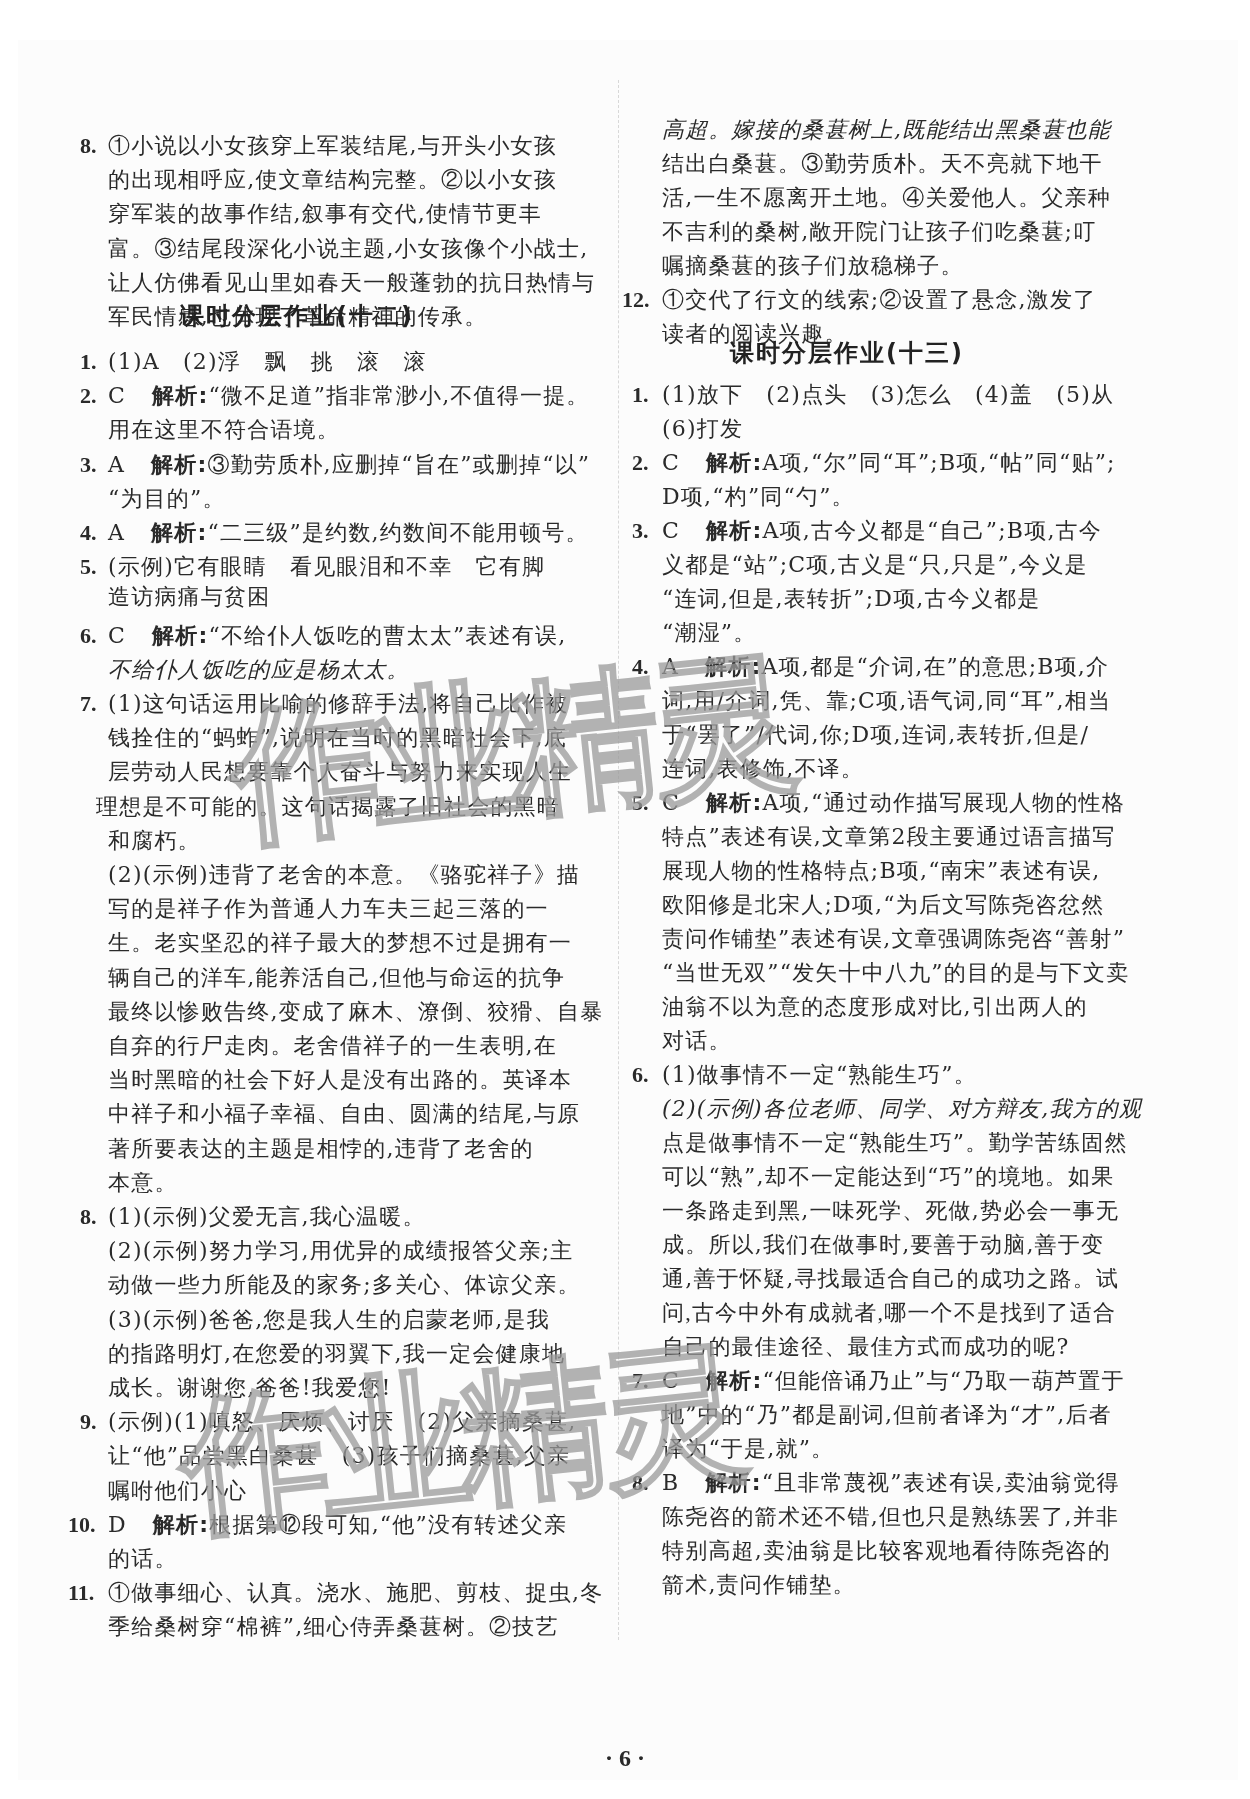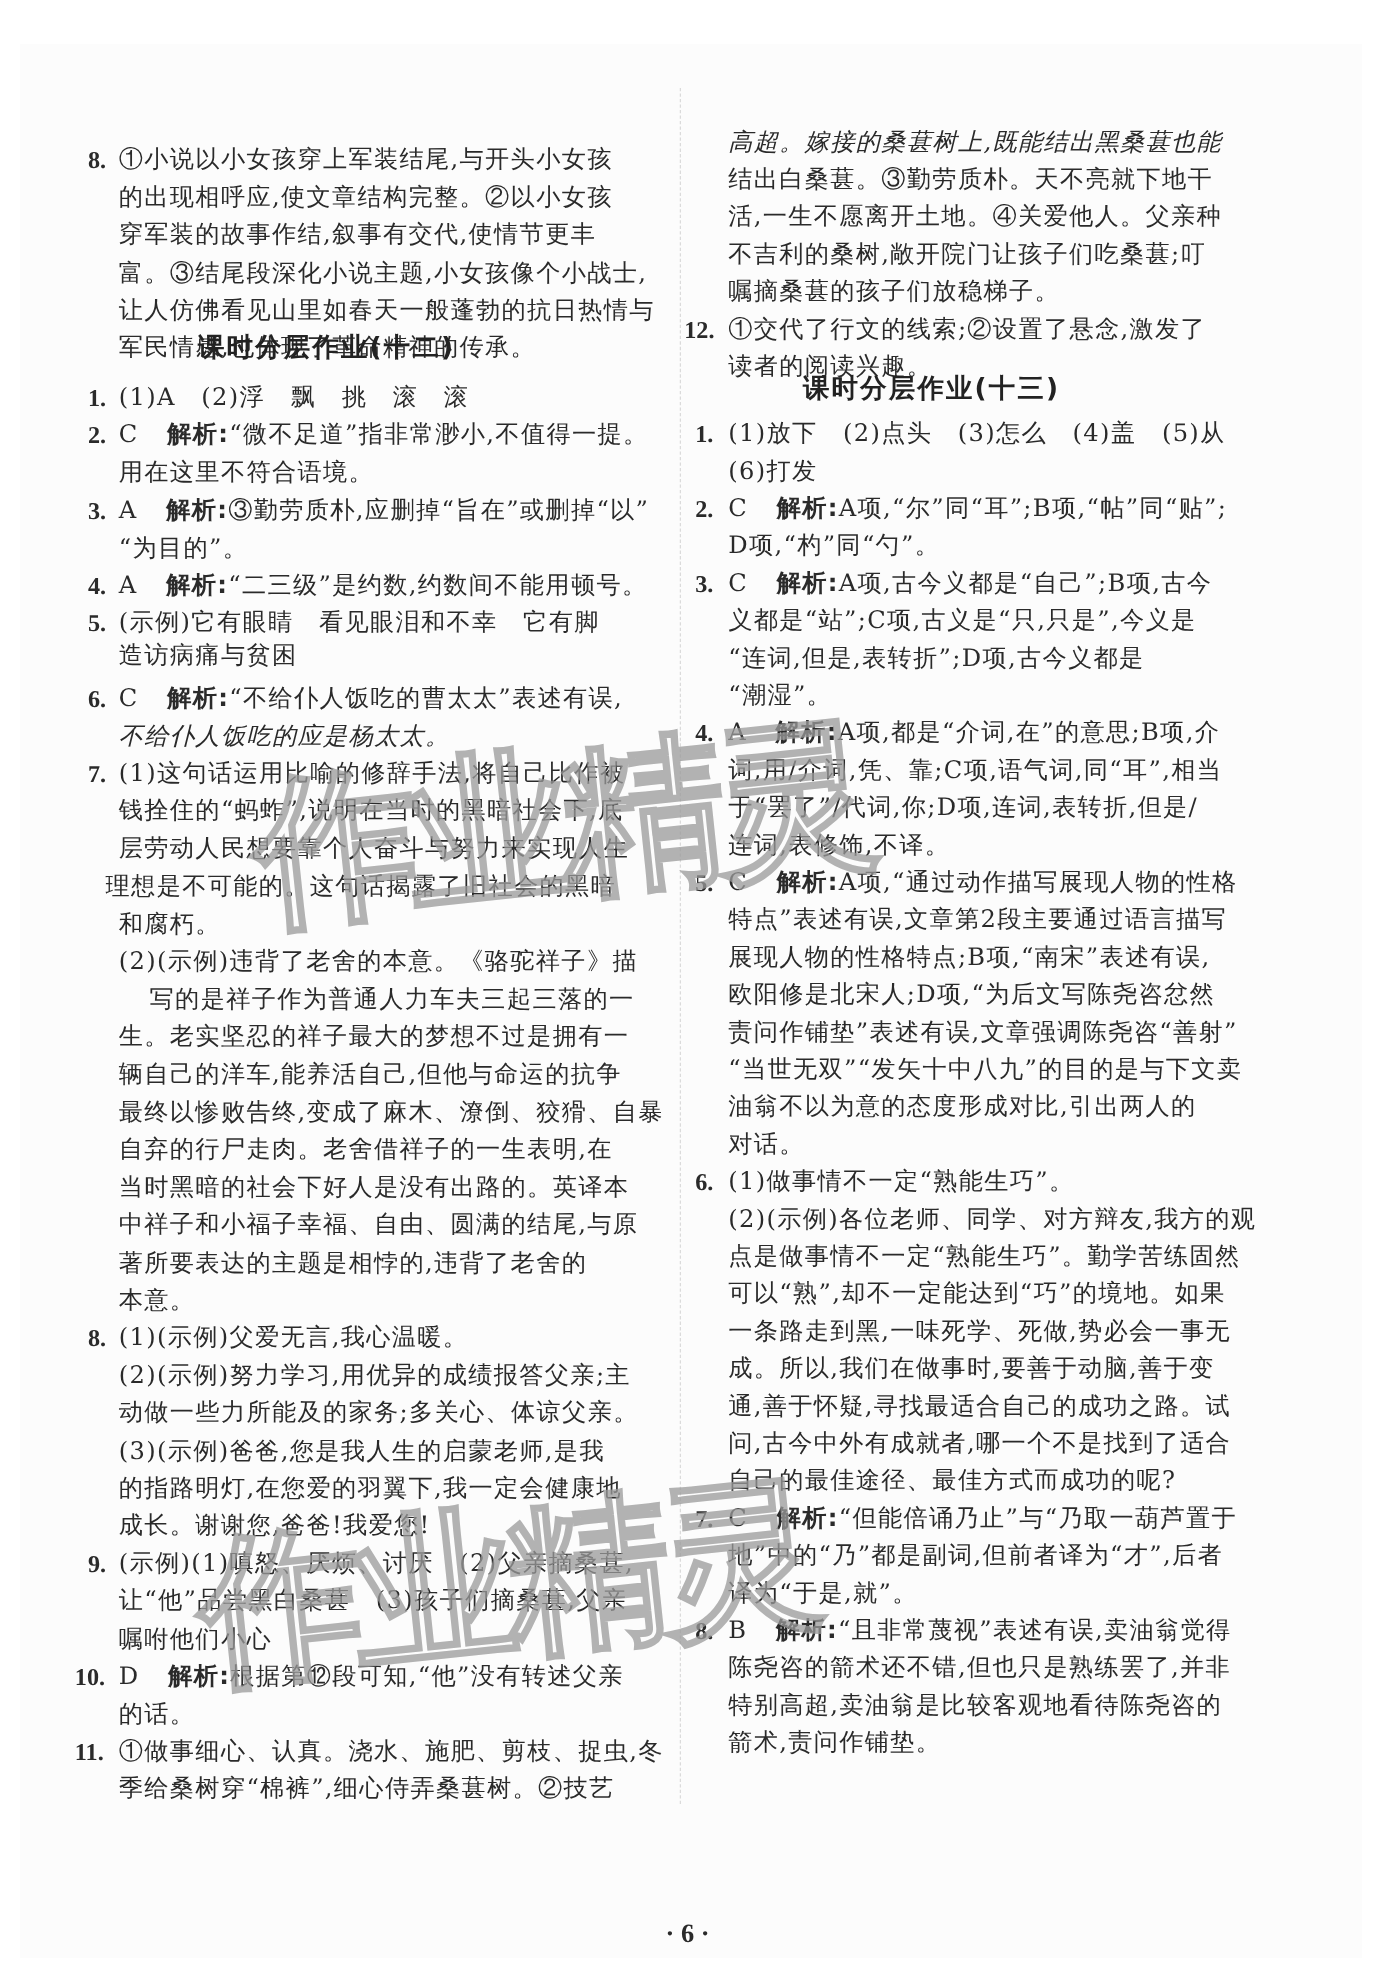--- a/index.html
+++ b/index.html
@@ -49,21 +49,21 @@
     <span class="num" style="left: 80px; top: 618.6px;">6.</span>
     <div class="line" style="left: 108px; top: 618.6px;"><span style="margin-right: 26px;">C</span><span class="bold">解析:</span><span>“不给仆人饭吃的曹太太”表述有误,</span></div>
     <div class="line" style="left: 108px; top: 652.8px; font-style: italic;"><span>不给仆人饭吃的应是杨太太。</span></div>
     <span class="num" style="left: 80px; top: 687px;">7.</span>
     <div class="line" style="left: 108px; top: 687px;"><span>(1)这句话运用比喻的修辞手法,将自己比作被</span></div>
     <div class="line" style="left: 108px; top: 721.2px;"><span>钱拴住的“蚂蚱”,说明在当时的黑暗社会下,底</span></div>
     <div class="line" style="left: 108px; top: 755.4px;"><span>层劳动人民想要靠个人奋斗与努力来实现人生</span></div>
     <div class="line" style="left: 96px; top: 789.6px;"><span>理想是不可能的。这句话揭露了旧社会的黑暗</span></div>
     <div class="line" style="left: 108px; top: 823.8px;"><span>和腐朽。</span></div>
     <div class="line" style="left: 108px; top: 858px;"><span>(2)(示例)违背了老舍的本意。《骆驼祥子》描</span></div>
-    <div class="line" style="left: 108px; top: 892.2px; margin-left: 28px;"><span>写的是祥子作为普通人力车夫三起三落的一</span></div>
+    <div class="line" style="left: 108px; top: 892.2px;"><span>写的是祥子作为普通人力车夫三起三落的一</span></div>
     <div class="line" style="left: 108px; top: 926.4px;"><span>生。老实坚忍的祥子最大的梦想不过是拥有一</span></div>
     <div class="line" style="left: 108px; top: 960.6px;"><span>辆自己的洋车,能养活自己,但他与命运的抗争</span></div>
     <div class="line" style="left: 108px; top: 994.8px;"><span>最终以惨败告终,变成了麻木、潦倒、狡猾、自暴</span></div>
     <div class="line" style="left: 108px; top: 1029px;"><span>自弃的行尸走肉。老舍借祥子的一生表明,在</span></div>
     <div class="line" style="left: 108px; top: 1063.2px;"><span>当时黑暗的社会下好人是没有出路的。英译本</span></div>
     <div class="line" style="left: 108px; top: 1097.4px;"><span>中祥子和小福子幸福、自由、圆满的结尾,与原</span></div>
     <div class="line" style="left: 108px; top: 1131.6px;"><span>著所要表达的主题是相悖的,违背了老舍的</span></div>
     <div class="line" style="left: 108px; top: 1165.8px;"><span>本意。</span></div>
     <span class="num" style="left: 80px; top: 1200px;">8.</span>
     <div class="line" style="left: 108px; top: 1200px;"><span>(1)(示例)父爱无言,我心温暖。</span></div>
@@ -113,27 +113,27 @@
     <div class="line" style="left: 40px; top: 786px;"><span style="margin-right: 26px;">C</span><span class="bold">解析:</span><span>A项,“通过动作描写展现人物的性格</span></div>
     <div class="line" style="left: 40px; top: 820px;"><span>特点”表述有误,文章第2段主要通过语言描写</span></div>
     <div class="line" style="left: 40px; top: 854px;"><span>展现人物的性格特点;B项,“南宋”表述有误,</span></div>
     <div class="line" style="left: 40px; top: 888px;"><span>欧阳修是北宋人;D项,“为后文写陈尧咨忿然</span></div>
     <div class="line" style="left: 40px; top: 922px;"><span>责问作铺垫”表述有误,文章强调陈尧咨“善射”</span></div>
     <div class="line" style="left: 40px; top: 956px;"><span>“当世无双”“发矢十中八九”的目的是与下文卖</span></div>
     <div class="line" style="left: 40px; top: 990px;"><span>油翁不以为意的态度形成对比,引出两人的</span></div>
     <div class="line" style="left: 40px; top: 1024px;"><span>对话。</span></div>
     <span class="num" style="left: 10px; top: 1058px;">6.</span>
     <div class="line" style="left: 40px; top: 1058px;"><span>(1)做事情不一定“熟能生巧”。</span></div>
-    <div class="line" style="left: 40px; top: 1092px;"><span>(2)(示例)各位老师、同学、对方辩友,我方的观</span></div>
+    <div class="line" style="left: 40px; top: 1092px; font-style: italic;"><span>(2)(示例)各位老师、同学、对方辩友,我方的观</span></div>
     <div class="line" style="left: 40px; top: 1126px;"><span>点是做事情不一定“熟能生巧”。勤学苦练固然</span></div>
     <div class="line" style="left: 40px; top: 1160px;"><span>可以“熟”,却不一定能达到“巧”的境地。如果</span></div>
     <div class="line" style="left: 40px; top: 1194px;"><span>一条路走到黑,一味死学、死做,势必会一事无</span></div>
     <div class="line" style="left: 40px; top: 1228px;"><span>成。所以,我们在做事时,要善于动脑,善于变</span></div>
     <div class="line" style="left: 40px; top: 1262px;"><span>通,善于怀疑,寻找最适合自己的成功之路。试</span></div>
-    <div class="line" style="left: 40px; top: 1296px;"><span>问,古今中外有成就者,哪一个不是找到了适合</span></div>
+    <div class="line" style="left: 40px; top: 1296px; font-family: Liberation Serif, serif;"><span>问,古今中外有成就者,哪一个不是找到了适合</span></div>
     <div class="line" style="left: 40px; top: 1330px;"><span>自己的最佳途径、最佳方式而成功的呢?</span></div>
     <span class="num" style="left: 10px; top: 1364px;">7.</span>
     <div class="line" style="left: 40px; top: 1364px;"><span style="margin-right: 26px;">C</span><span class="bold">解析:</span><span>“但能倍诵乃止”与“乃取一葫芦置于</span></div>
     <div class="line" style="left: 40px; top: 1398px;"><span>地”中的“乃”都是副词,但前者译为“才”,后者</span></div>
     <div class="line" style="left: 40px; top: 1432px;"><span>译为“于是,就”。</span></div>
     <span class="num" style="left: 10px; top: 1466px;">8.</span>
     <div class="line" style="left: 40px; top: 1466px;"><span style="margin-right: 26px;">B</span><span class="bold">解析:</span><span>“且非常蔑视”表述有误,卖油翁觉得</span></div>
     <div class="line" style="left: 40px; top: 1500px;"><span>陈尧咨的箭术还不错,但也只是熟练罢了,并非</span></div>
     <div class="line" style="left: 40px; top: 1534px;"><span>特别高超,卖油翁是比较客观地看待陈尧咨的</span></div>
     <div class="line" style="left: 40px; top: 1568px;"><span>箭术,责问作铺垫。</span></div>

